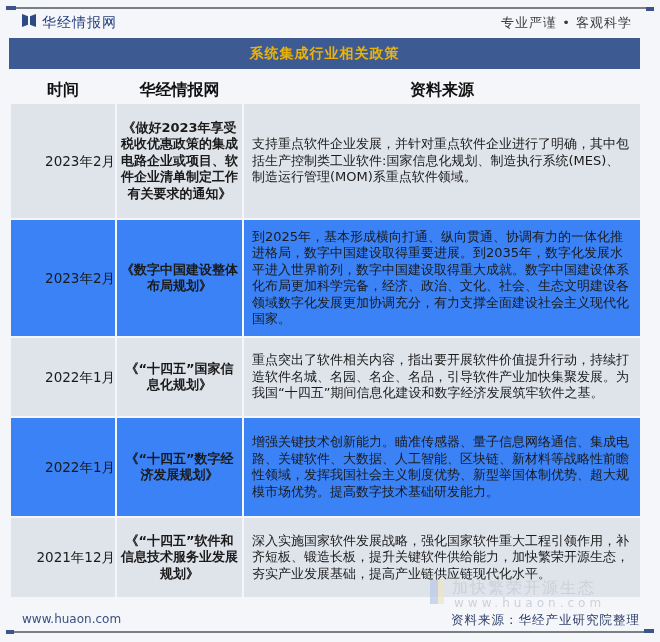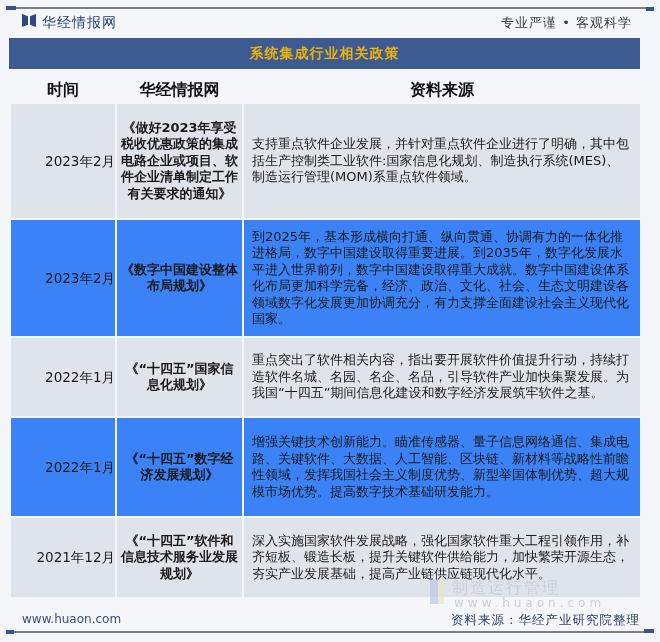--- a/index.html
+++ b/index.html
@@ -101,21 +101,21 @@
     <tr class="shade" style="height:79px">
       <td class="time">2021年12月</td>
       <td class="name">《“十四五”软件和信息技术服务业发展规划》</td>
       <td class="content">深入实施国家软件发展战略，强化国家软件重大工程引领作用，补齐短板、锻造长板，提升关键软件供给能力，加快繁荣开源生态，夯实产业发展基础，提高产业链供应链现代化水平。</td>
     </tr>
   </tbody>
 </table>
 
 <div class="watermark">
   <div class="bars"></div>
-  <div class="wm-cn">制造运行管理</div>
+  <div class="wm-cn">加快繁荣开源生态</div>
   <div class="wm-url">www.huaon.com</div>
 </div>
 
 <div class="footer-url">www.huaon.com</div>
 <div class="source">资料来源：华经产业研究院整理</div>
 
 <div class="bottom-rule">
   <span class="cap-l"></span>
   <span class="cap-r"></span>
 </div>

